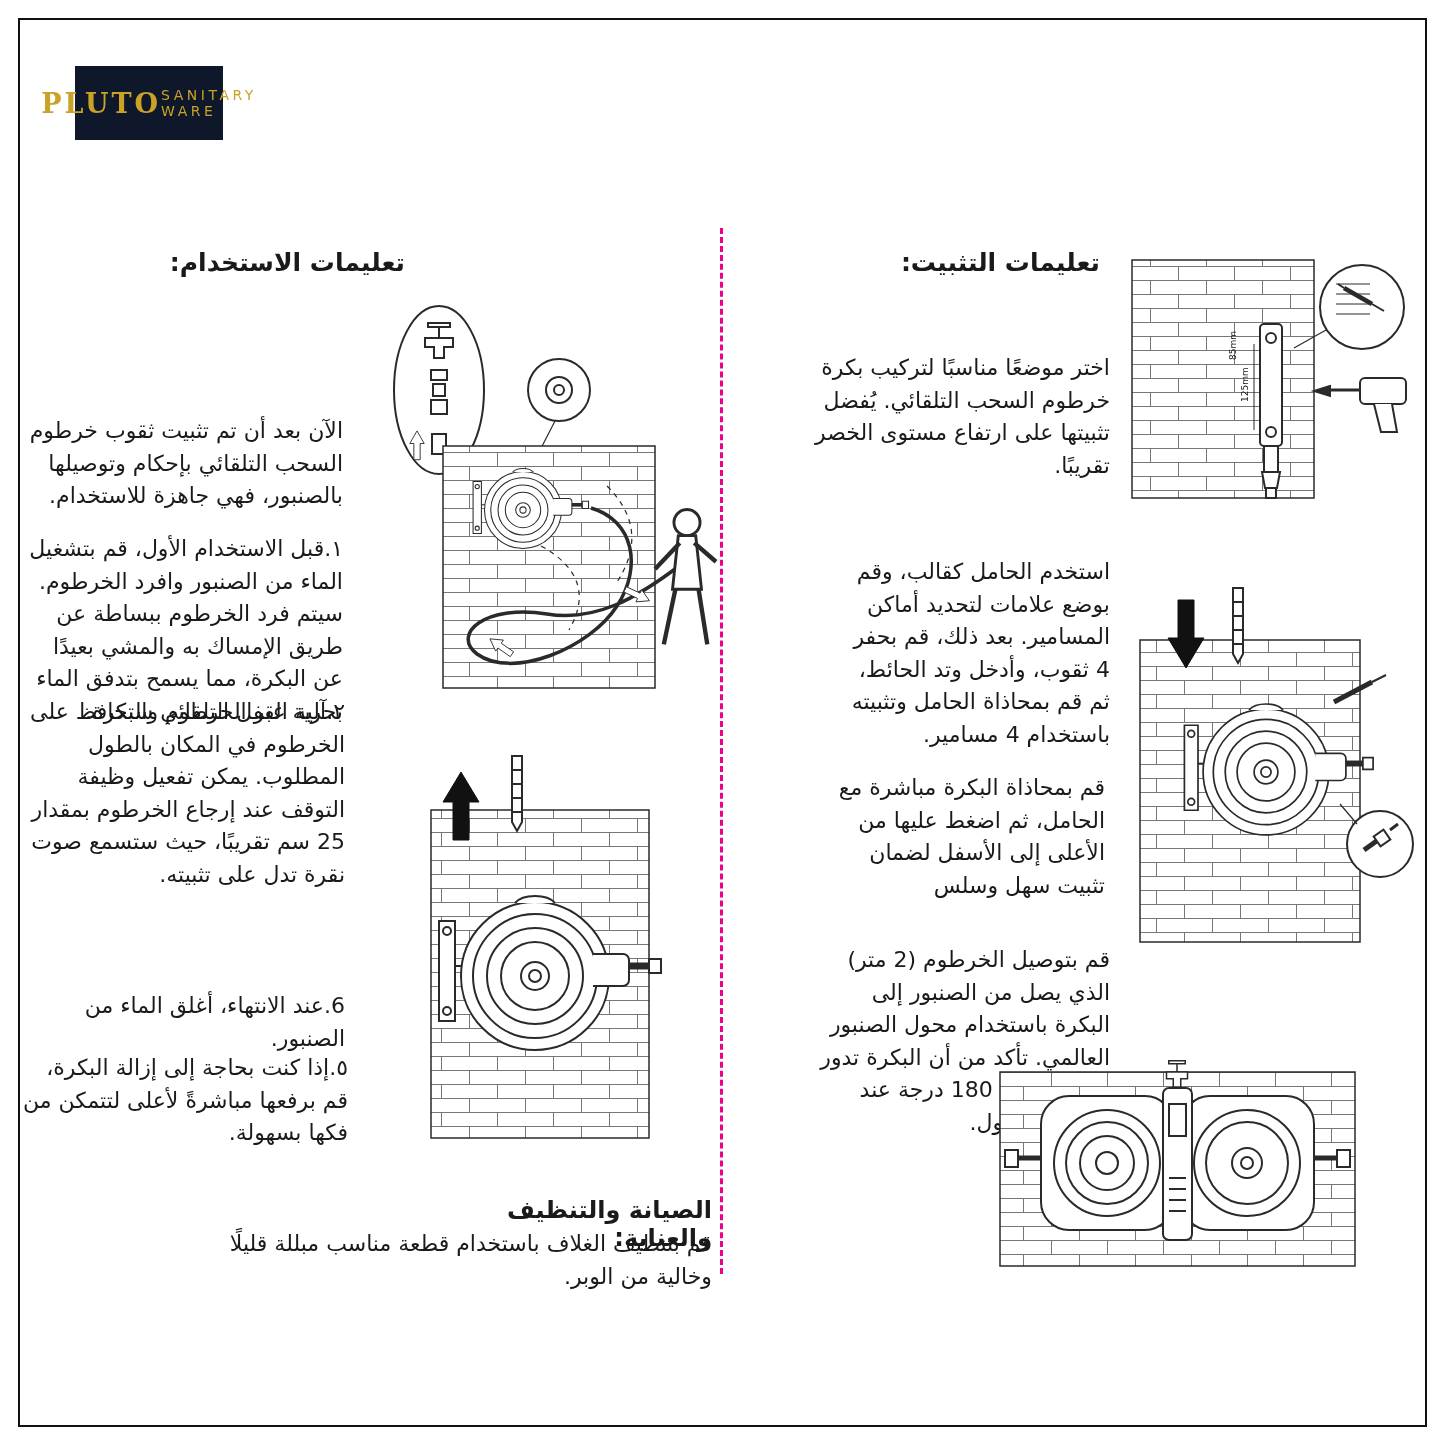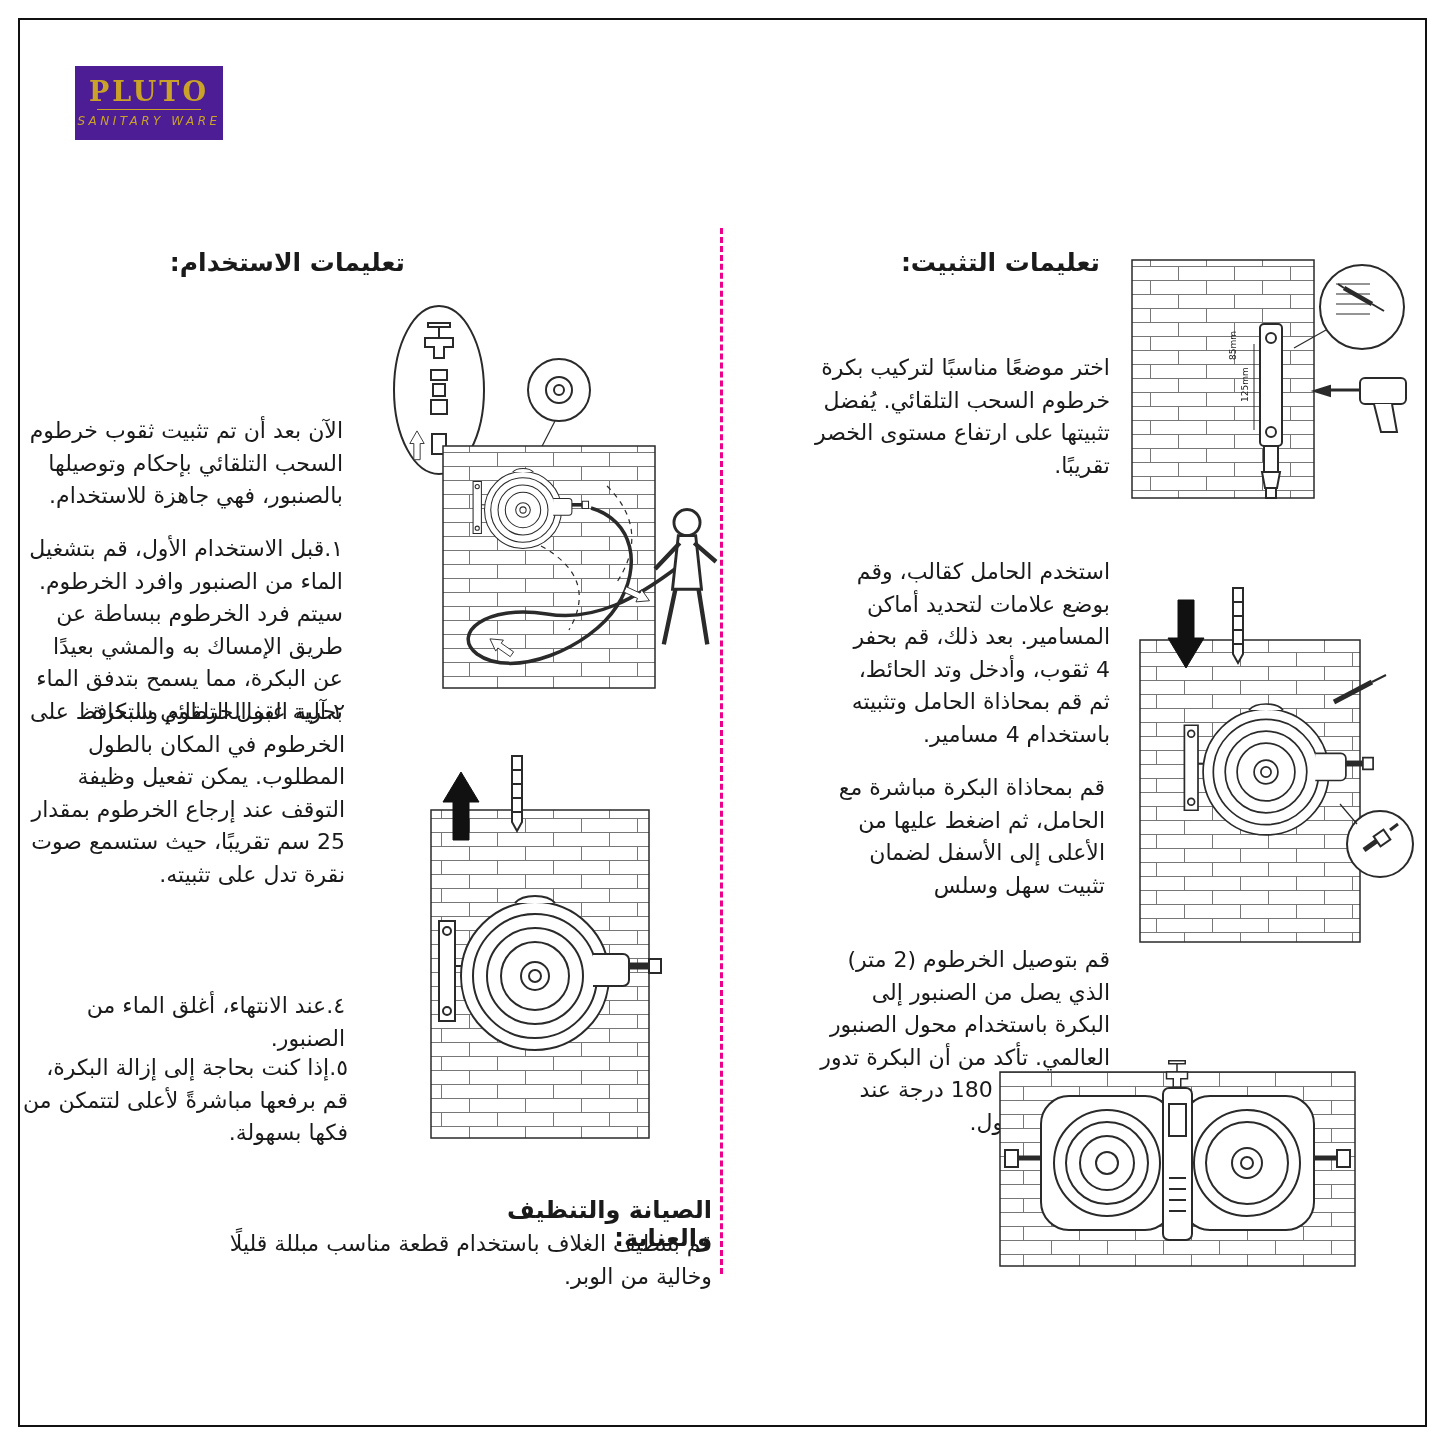--- a/index.html
+++ b/index.html
@@ -1,26 +1,26 @@
 <!DOCTYPE html>
 <html lang="ar"><head>
 <meta charset="utf-8">
 <style>
   html,body{margin:0;padding:0;background:#fff;}
   #page{position:relative;width:1445px;height:1445px;background:#fff;overflow:hidden;
         font-family:"DejaVu Sans","Liberation Sans",sans-serif;color:#1a1a1a;}
   .abs{position:absolute;}
   #frame{left:18px;top:18px;right:18px;bottom:18px;border:2px solid #111;}
   
-  #logo{left:75px;top:66px;width:148px;height:74px;background:#4c1d95;display:flex;flex-direction:column;
+  #logo{left:75px;top:66px;width:148px;height:74px;background:#0f172a;display:flex;flex-direction:row;
         align-items:center;justify-content:center;}
   #logo .brand{font-family:"DejaVu Serif","Liberation Serif",serif;font-size:27px;letter-spacing:3px;
         color:#c9a227;font-weight:bold;line-height:1;}
   #logo .rule{width:104px;height:0;border-top:1.5px solid #c9a227;margin:4px 0 4px 0;}
-  #logo .sub{font-size:12px;letter-spacing:3.5px;color:#c9a227;font-style:italic;}
+  #logo .sub{font-size:14px;letter-spacing:3.5px;color:#c9a227;}
   
   #divider{left:720px;top:228px;height:1046px;width:0;border-left:3px dashed #ec008c;}
   
   .heading{direction:rtl;text-align:right;font-weight:bold;font-size:25px;}
   .subheading{direction:rtl;text-align:right;font-weight:bold;font-size:24px;}
   .para{direction:rtl;text-align:right;font-size:22px;line-height:1.48;}
   svg{display:block;}
   svg text{font-family:"DejaVu Sans",sans-serif;}
 </style>
 </head>
@@ -177,21 +177,21 @@
 
   <div class="abs heading" style="left:150px;top:248px;width:255px;">تعليمات الاستخدام:</div>
 
   <div class="abs para" style="left:25px;top:415px;width:318px;">الآن بعد أن تم تثبيت ثقوب خرطوم السحب التلقائي بإحكام وتوصيلها بالصنبور، فهي جاهزة للاستخدام.</div>
 
   <div class="abs para" style="left:25px;top:533px;width:318px;">١.قبل الاستخدام الأول، قم بتشغيل الماء من الصنبور وافرد الخرطوم. سيتم فرد الخرطوم ببساطة عن طريق الإمساك به والمشي بعيدًا عن البكرة، مما يسمح بتدفق الماء بحرية عبر الخرطوم والبكرة.</div>
 
   <div class="abs para" style="left:22px;top:696px;width:323px;">٢.آلية القفل التلقائي ستحافظ على الخرطوم في المكان بالطول المطلوب. يمكن تفعيل وظيفة التوقف عند إرجاع الخرطوم بمقدار 25 سم تقريبًا، حيث ستسمع صوت نقرة تدل على تثبيته.</div>
 
 
-  <div class="abs para" style="left:22px;top:990px;width:323px;">٤.عند الانتهاء، أغلق الماء من الصنبور.</div>
+  <div class="abs para" style="left:22px;top:990px;width:323px;">6.عند الانتهاء، أغلق الماء من الصنبور.</div>
 
   <div class="abs para" style="left:22px;top:1052px;width:326px;">٥.إذا كنت بحاجة إلى إزالة البكرة، قم برفعها مباشرةً لأعلى لتتمكن من فكها بسهولة.</div>
 
   <div class="abs subheading" style="left:420px;top:1196px;width:292px;">الصيانة والتنظيف والعناية:</div>
 
   <div class="abs para" style="left:200px;top:1228px;width:512px;">قم بتنظيف الغلاف باستخدام قطعة مناسب مبللة قليلًا وخالية من الوبر.</div>
 
   <svg class="abs" style="left:385px;top:298px;" width="335" height="405" viewBox="0 0 335 405">
     <ellipse cx="54" cy="92" rx="45" ry="84" fill="#fff" stroke="#2a2a2a" stroke-width="2"></ellipse>
     <use href="#tapGlyph" transform="translate(54,40)"></use>

